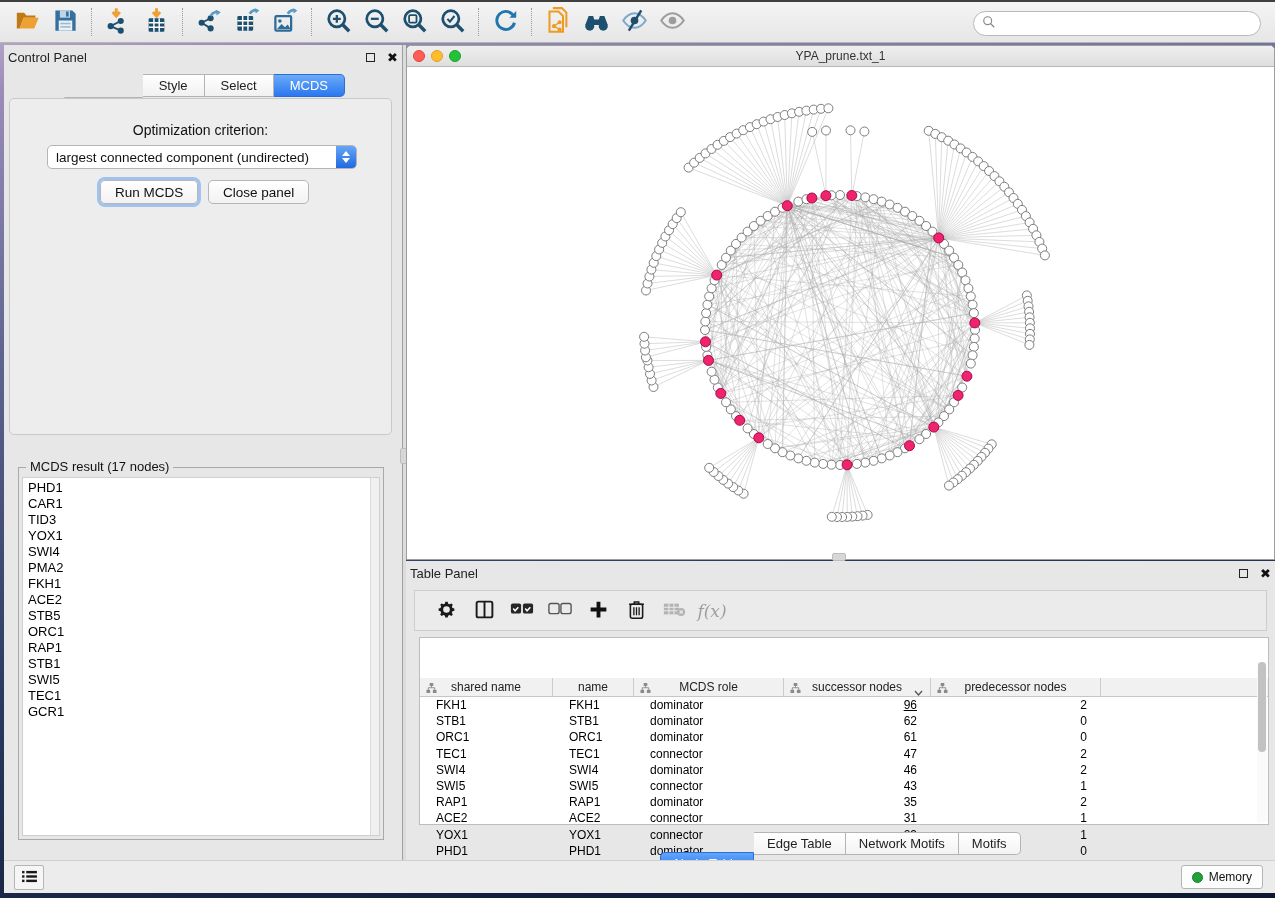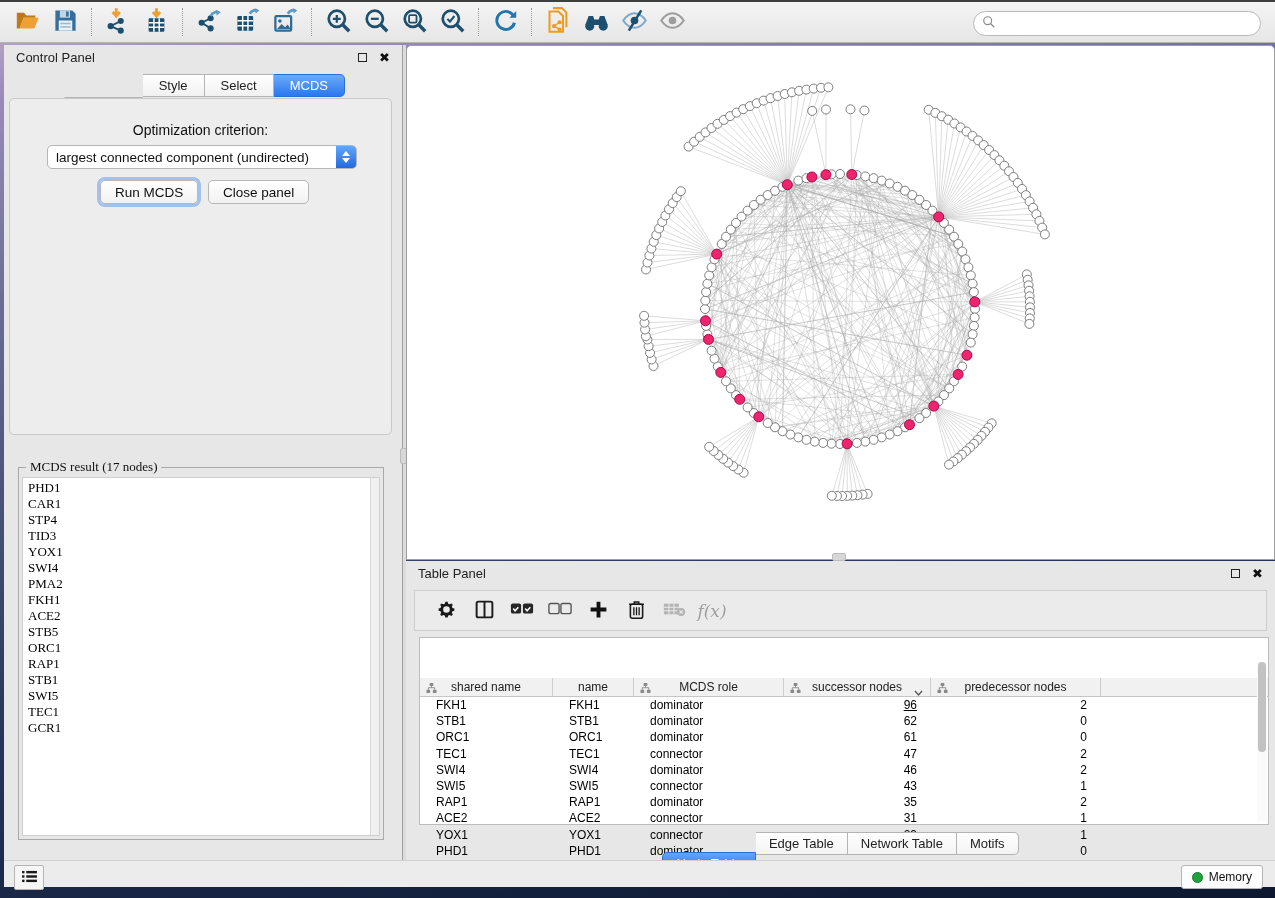--- a/index.html
+++ b/index.html
@@ -17,21 +17,21 @@
     border-bottom:1px solid #b5b5b5; display:flex; align-items:center; padding-left:8px; }
   .tbtn { width:38px; height:34px; display:flex; align-items:center; justify-content:center; }
   .tbtn svg { width:27px; height:27px; }
   .sep { width:0; height:28px; border-left:1px dotted #9a9a9a; margin:0 7px; }
   #search-wrap { position:absolute; right:14px; top:9px; width:288px; height:25px;
     background:#fff; border:1px solid #b9b9b9; border-radius:13px; display:flex; align-items:center; padding-left:8px; }
   #search-wrap input { border:none; outline:none; flex:1; font-size:12px; background:transparent; font-family:inherit; }
 
   
   #control-panel { left:4px; top:45px; width:399px; height:815px; background:#e7e7e7; border-right:1px solid #9f9f9f; }
-  .panel-titlebar { height:24px; display:flex; align-items:center; padding:0 12px; font-size:13px; color:#222; }
+  .panel-titlebar { height:24px; display:flex; align-items:center; padding:0 4px; font-size:13px; color:#222; }
   .panel-titlebar .flex { flex:1; }
   .win-float { width:9px; height:9px; border:1.5px solid #222; margin-right:12px; cursor:pointer; }
   .win-close { font-size:13px; color:#111; cursor:pointer; line-height:9px; }
 
   #cp-tabs { position:absolute; left:0; top:29px; width:100%; display:flex; justify-content:center; }
   .cp-tab { height:23px; padding:0 16px; background:linear-gradient(#ffffff,#f1f1f1);
     border:1px solid #b4b4b4; border-left:none; font-size:13px; display:flex; align-items:center; cursor:pointer; color:#222;}
   .cp-tab:first-child { border-left:1px solid #b4b4b4; border-radius:5px 0 0 5px;margin-top:23px; }
   .cp-tab:last-child { border-radius:0 5px 5px 0; }
   .cp-tab.active { background:linear-gradient(#6cabf9,#2a77ef); color:#fff; border-color:#2a6fd9; }
@@ -45,21 +45,21 @@
   #opt-select .stepper { width:20px; height:22px; border-radius:0 4px 4px 0;
     background:linear-gradient(#66a5f8,#2069e0); display:flex; flex-direction:column; align-items:center; justify-content:center; gap:2px; }
   .chev-up { width:0;height:0;border-left:4px solid transparent;border-right:4px solid transparent;border-bottom:5px solid #fff; }
   .chev-dn { width:0;height:0;border-left:4px solid transparent;border-right:4px solid transparent;border-top:5px solid #fff; }
   .btn { height:24px; padding:0 14px; background:linear-gradient(#ffffff,#f2f2f2);
     border:1px solid #b6b6b6; border-radius:5px; font-size:13.5px; font-family:inherit; color:#111; cursor:pointer; }
   #run-btn { position:absolute; left:90px; top:81px; box-shadow:0 0 0 3px rgba(110,165,240,.6); }
   #close-btn { position:absolute; left:198px; top:81px; }
 
   #mcds-fieldset { position:absolute; left:14px; top:422px; width:366px; height:373px;
-    border:1px solid #a9a9a9; background:#e7e7e7;font-family:Liberation Serif, serif; }
+    border:1px solid #a9a9a9; background:#e7e7e7; }
   #mcds-legend { position:absolute; left:7px; top:-9px; background:#e7e7e7; padding:0 4px; font-size:13px; color:#111; }
   #mcds-listwrap { position:absolute; left:3px; top:9px; right:3px; bottom:3px; background:#fff; border:1px solid #cfcfcf; overflow:hidden; }
   #mcds-list { list-style:none; padding:2px 0 0 5px; font-size:13px; line-height:16px; color:#000; }
   #mcds-scroll { position:absolute; right:0; top:0; width:9px; height:100%; background:#f0f0f0; border-left:1px solid #dadada; }
 
   
   #vsplit { left:403px; top:45px; width:3px; height:815px; background:#dcdcdc; }
   .grip-v { left:400px; top:448px; width:9px; height:16px; background:#d7d7d7; border:1px solid #bdbdbd; border-radius:2px; }
   .grip-h { left:832px; top:553px; width:14px; height:8px; background:#d7d7d7; border:1px solid #bdbdbd; border-radius:2px; }
 
@@ -91,21 +91,21 @@
   #table-scroll { position:absolute; right:1px; top:24px; width:10px; height:160px; background:#fafafa; }
   #table-thumb { position:absolute; right:1px; top:0; width:8px; height:90px; background:#c2c2c2; border-radius:4px; }
   #tp-tabs { position:absolute; left:0; top:271px; width:100%; display:flex; justify-content:center; }
   .tp-tab { height:23px; padding:0 13px; background:linear-gradient(#ffffff,#f3f3f3); border:1px solid #b4b4b4; border-left:none;
     font-size:13px; display:flex; align-items:center; color:#222; cursor:pointer; }
   .tp-tab:first-child { border-left:1px solid #b4b4b4; border-radius:5px 0 0 5px;margin-top:20px; }
   .tp-tab:last-child { border-radius:0 5px 5px 0; }
   .tp-tab.active { background:linear-gradient(#62a5f9,#1d6ef0); color:#fff; border-color:#2a6fd9; }
 
   
-  #statusbar { left:4px; top:860px; width:1271px; height:27px; background:#ececec; border-top:1px solid #cfcfcf; }
+  #statusbar { left:4px; top:860px; width:1271px; height:33px; background:#ececec; border-top:1px solid #cfcfcf; }
   #list-btn { position:absolute; left:10px; top:4px; width:30px; height:25px; background:#f6f6f6;
     border:1px solid #b5b5b5; border-radius:2px; display:flex; align-items:center; justify-content:center; cursor:pointer; }
   #memory-btn { position:absolute; right:12px; top:4px; height:24px; padding:0 10px; background:#fdfdfd;
     border:1px solid #b5b5b5; border-radius:3px; display:flex; align-items:center; gap:6px; font-size:12px; cursor:pointer; }
   #memory-dot { width:11px; height:11px; border-radius:50%; background:#1fa23c; border:1px solid #13812d; }
 </style>
 </head>
 <body>
 
 <div id="topbar" class="abs">
@@ -277,21 +277,20 @@
     </div>
     <button id="run-btn" class="btn">Run MCDS</button>
     <button id="close-btn" class="btn">Close panel</button>
   </div>
   <div id="mcds-fieldset">
     <div id="mcds-legend">MCDS result (17 nodes)</div>
     <div id="mcds-listwrap">
       <ul id="mcds-list">
           <li>PHD1</li>
           <li>CAR1</li>
-          <li>STP4</li>
           <li>TID3</li>
           <li>YOX1</li>
           <li>SWI4</li>
           <li>PMA2</li>
           <li>FKH1</li>
           <li>ACE2</li>
           <li>STB5</li>
           <li>ORC1</li>
           <li>RAP1</li>
           <li>STB1</li>
@@ -301,20 +300,26 @@
         </ul>
       <div id="mcds-scroll"></div>
     </div>
   </div>
 </div>
 
 <div id="vsplit" class="abs"></div>
 <div class="abs grip-v"></div>
 
 <div id="net-frame" class="abs">
+  <div id="net-titlebar">
+    <span class="tlight" style="background:#ff5d54;border:1px solid #e0443c;"></span>
+    <span class="tlight" style="background:#ffbd2e;border:1px solid #dfa123;"></span>
+    <span class="tlight" style="background:#24c139;border:1px solid #1ba12e;"></span>
+    <span id="net-title">YPA_prune.txt_1</span>
+  </div>
   <svg id="net-canvas" viewBox="0 0 867 492">
       <g>
         <line x1="309.7" y1="208.1" x2="563.8" y2="229.4" stroke="#ababab" stroke-opacity="0.45" stroke-width="0.8"></line>
         <line x1="309.7" y1="208.1" x2="346.9" y2="159.0" stroke="#ababab" stroke-opacity="0.45" stroke-width="0.8"></line>
         <line x1="309.7" y1="208.1" x2="360.7" y2="377.0" stroke="#ababab" stroke-opacity="0.45" stroke-width="0.8"></line>
         <line x1="309.7" y1="208.1" x2="360.7" y2="149.0" stroke="#ababab" stroke-opacity="0.45" stroke-width="0.8"></line>
         <line x1="309.7" y1="208.1" x2="474.7" y2="134.6" stroke="#ababab" stroke-opacity="0.45" stroke-width="0.8"></line>
         <line x1="309.7" y1="208.1" x2="323.8" y2="183.6" stroke="#ababab" stroke-opacity="0.45" stroke-width="0.8"></line>
         <line x1="309.7" y1="208.1" x2="542.2" y2="342.4" stroke="#ababab" stroke-opacity="0.45" stroke-width="0.8"></line>
         <line x1="309.7" y1="208.1" x2="474.7" y2="134.6" stroke="#ababab" stroke-opacity="0.45" stroke-width="0.8"></line>
@@ -1135,21 +1140,21 @@
           <div class="td r" style="width: 170px;">0</div>
         </div>
       </div>
     <div id="table-scroll">
         <div id="table-thumb"></div>
       </div>
   </div>
   <div id="tp-tabs">
     <div class="tp-tab active">Node Table</div>
     <div class="tp-tab">Edge Table</div>
-    <div class="tp-tab">Network Table</div>
+    <div class="tp-tab">Network Motifs</div>
     <div class="tp-tab">Motifs</div>
   </div>
 </div>
 
 <div id="statusbar" class="abs">
   <div id="list-btn">
     <span><svg viewBox="0 0 18 14" width="17" height="13">
           <g fill="#1a1a1a">
             <rect x="1" y="1" width="2.6" height="2.6"></rect>
             <rect x="1" y="5.7" width="2.6" height="2.6"></rect>

